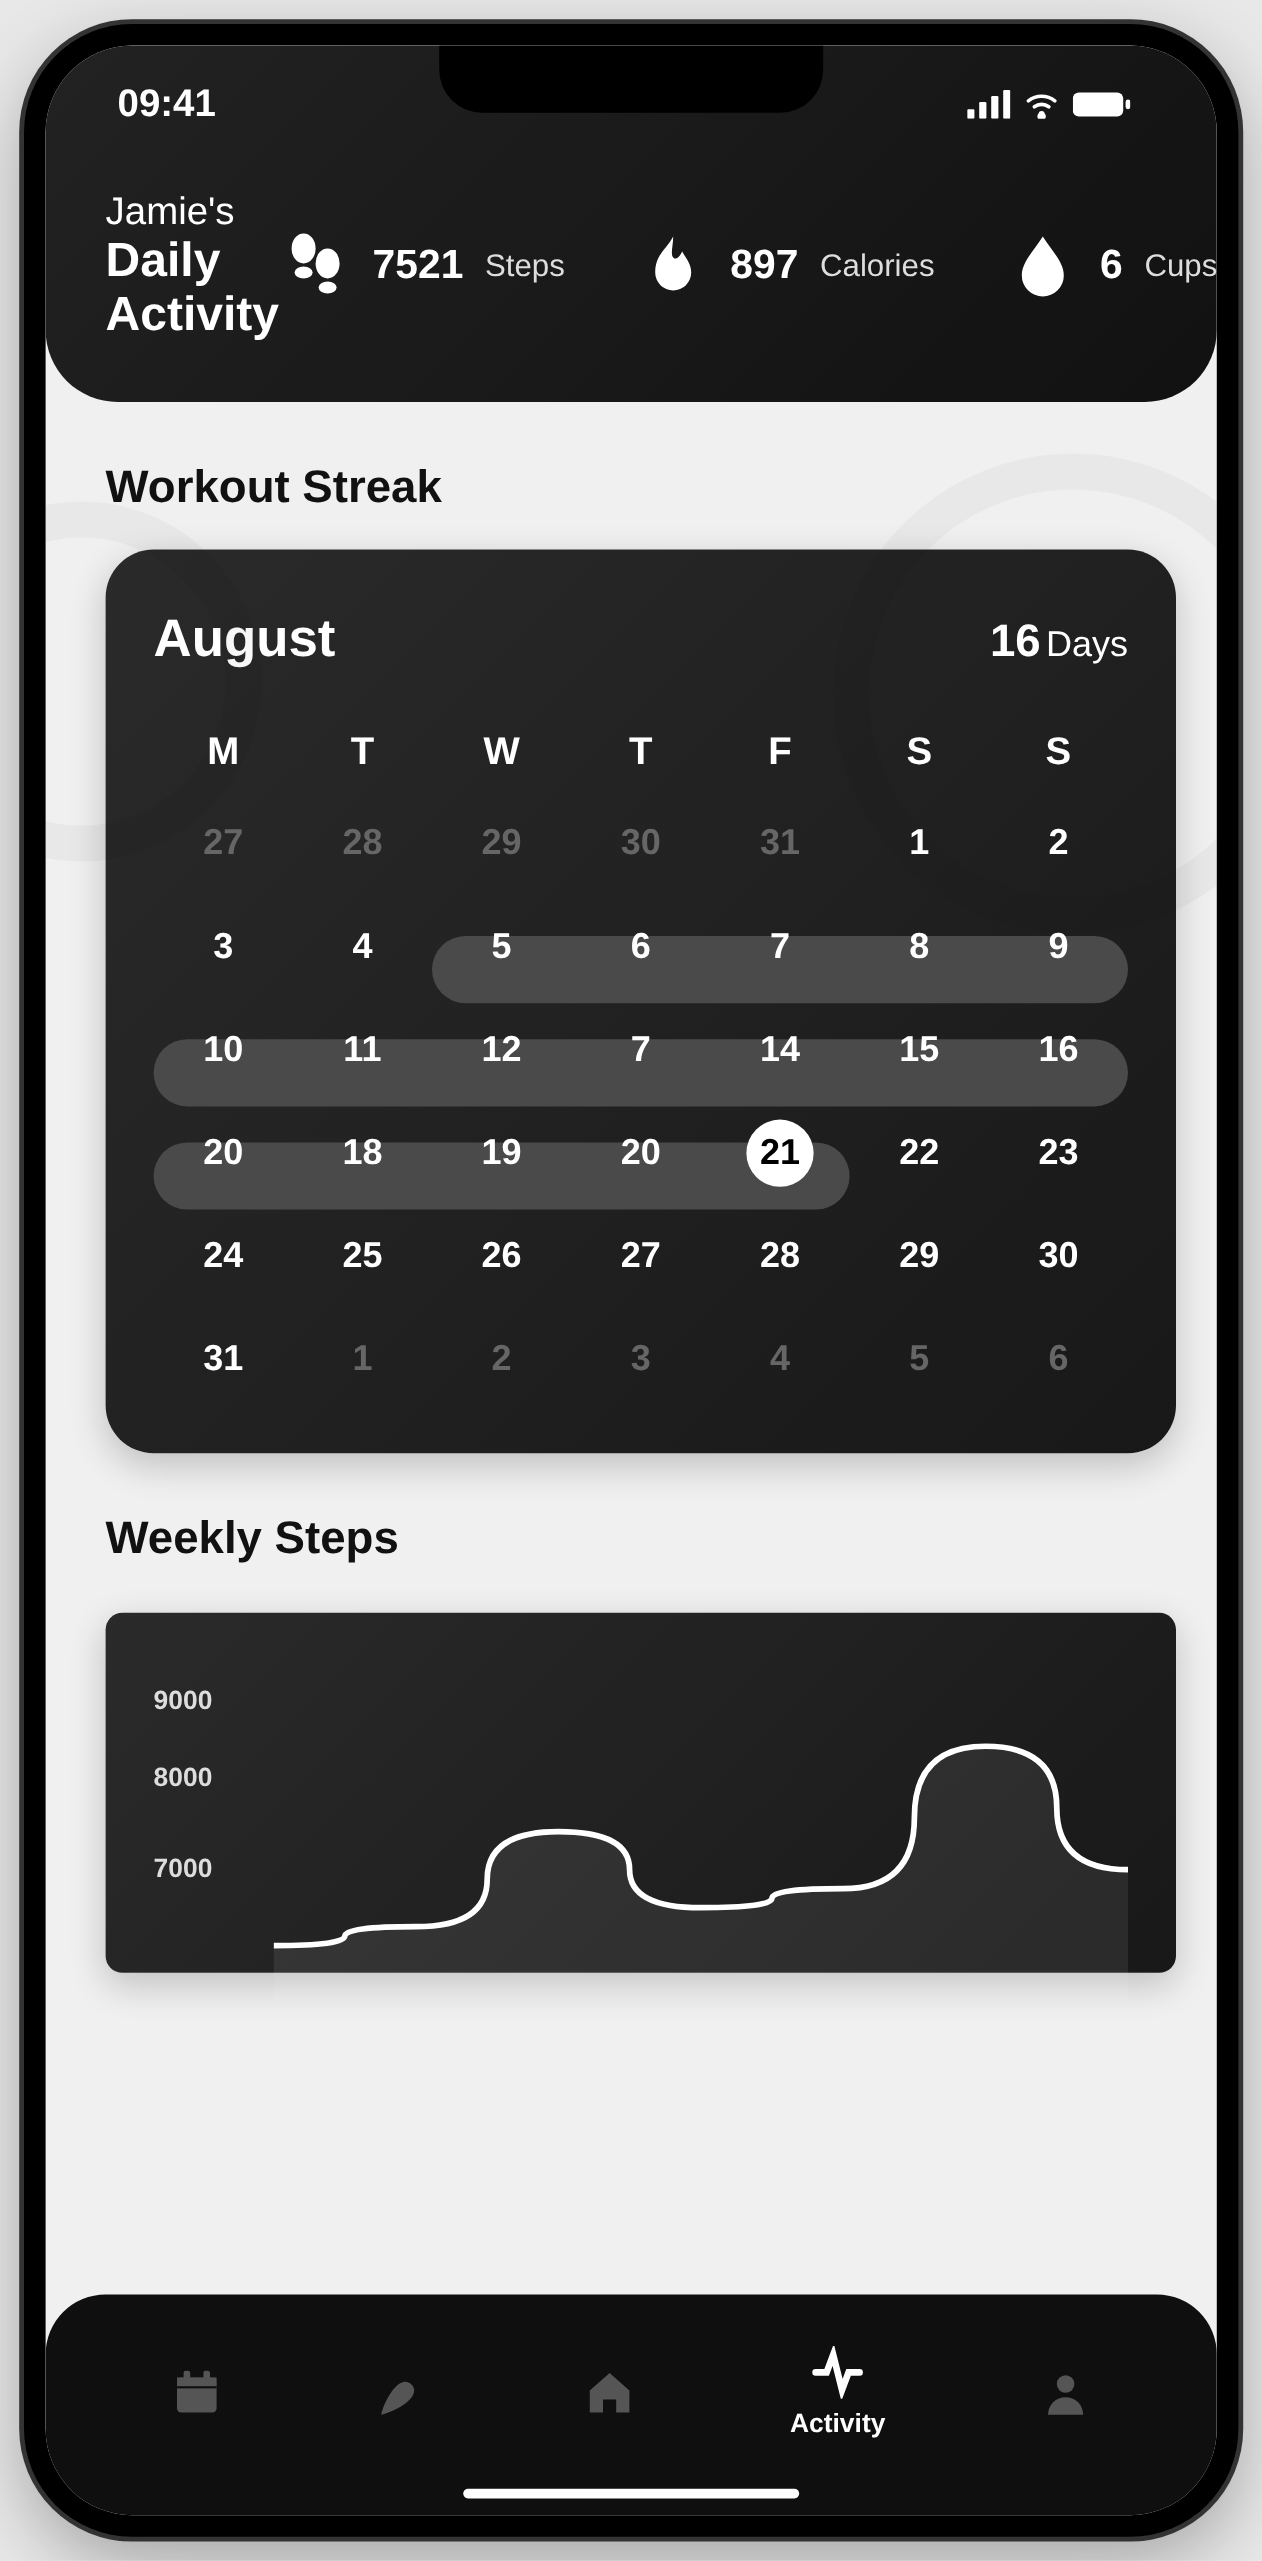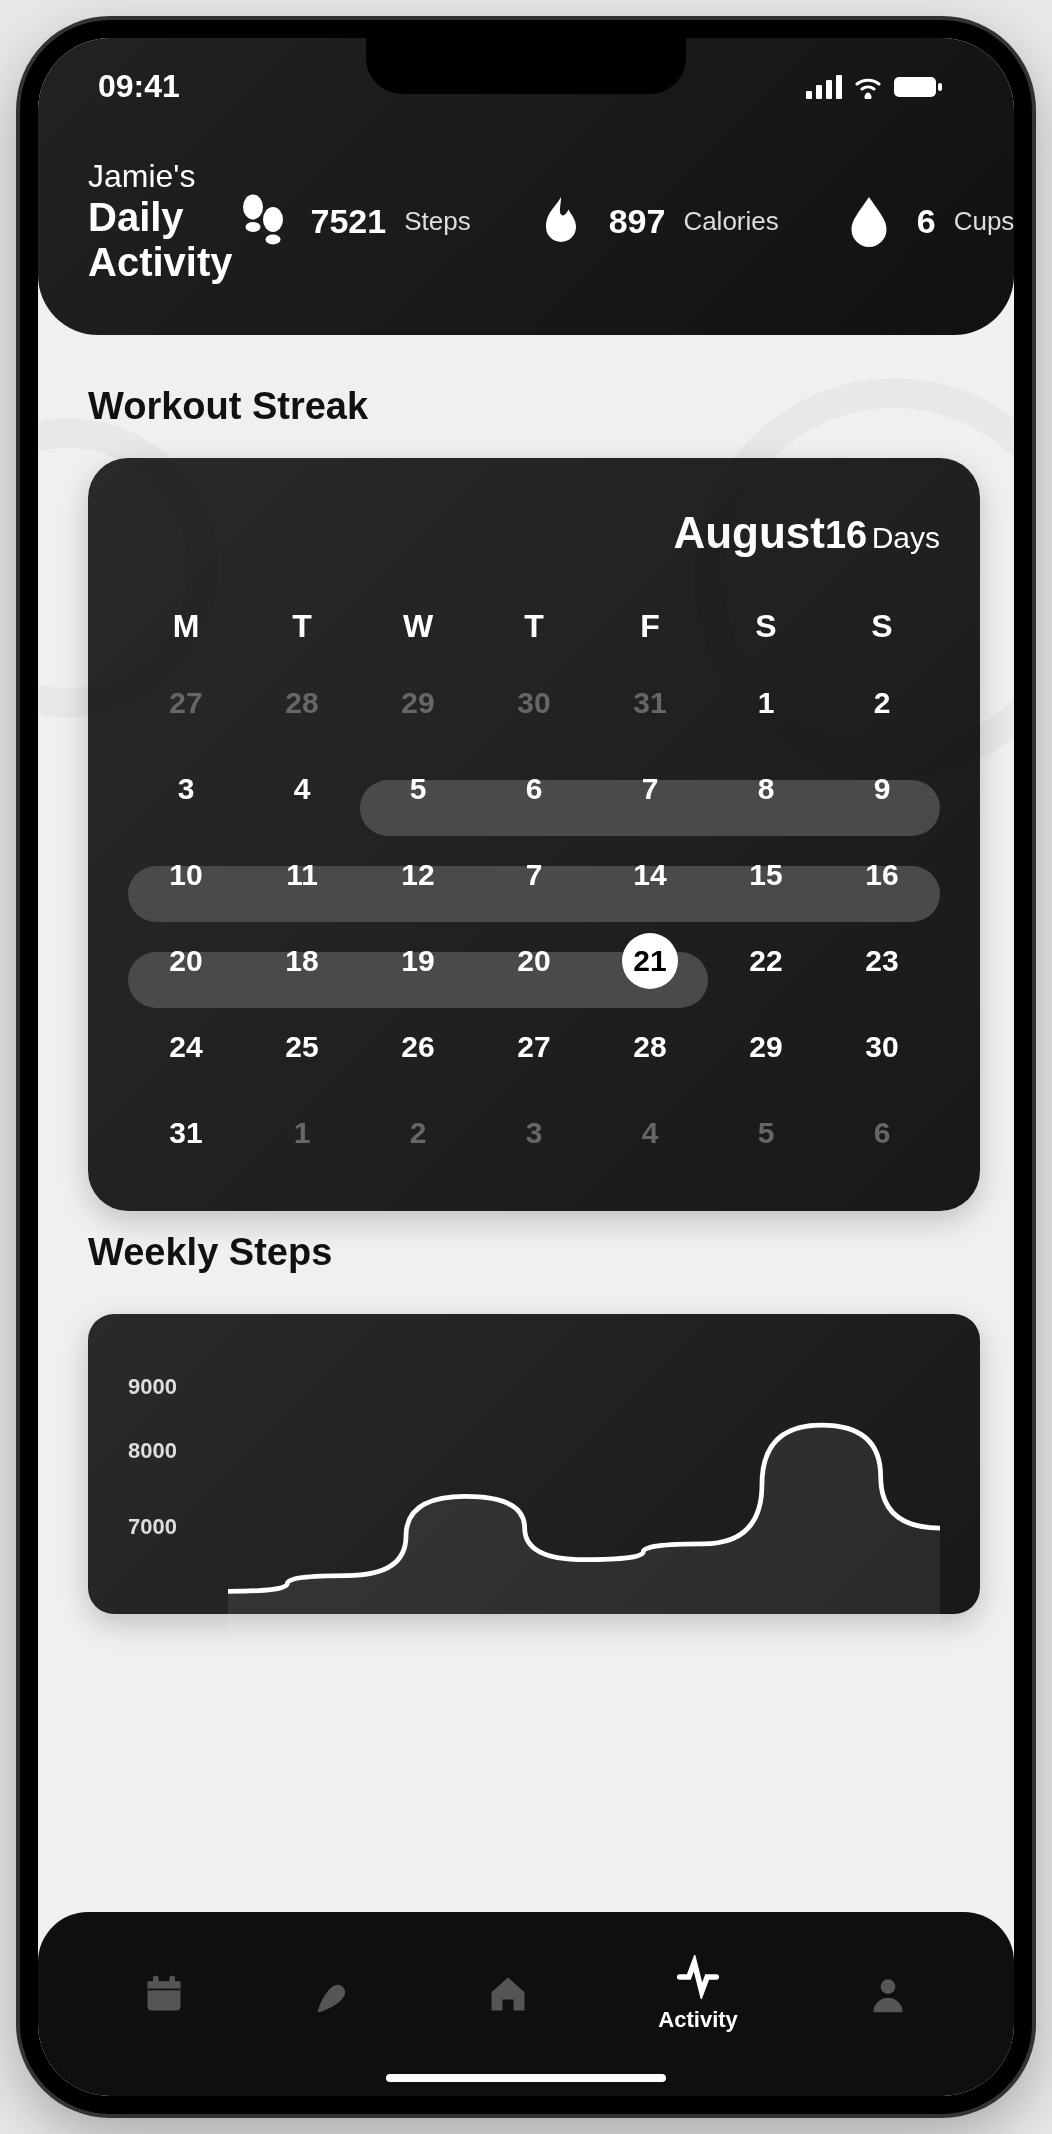--- a/index.html
+++ b/index.html
@@ -84,21 +84,21 @@
 .section-title { font-size: 38px; font-weight: 800; margin-bottom: 30px; color: #111; }
 .calendar-card {
   background: linear-gradient(135deg, #2a2a2a 0%, #181818 100%);
   border-radius: 40px;
   padding: 50px 40px;
   color: #fff;
   box-shadow: 0 10px 30px rgba(0,0,0,0.2);
 }
 .calendar-header {
   display: flex;
-  justify-content: flex-end;
+  justify-content: space-between;
   align-items: baseline;
   margin-bottom: 50px;
 }
 .calendar-month { font-size: 44px; font-weight: 800; }
 .streak-count { font-size: 38px; font-weight: 800; }
 .streak-unit { font-size: 30px; font-weight: 500; }
 .calendar-grid {
   display: grid;
   grid-template-columns: repeat(7, 1fr);
   row-gap: 30px;
@@ -126,21 +126,21 @@
 }
 .streak-bar {
   position: absolute;
   background: #4a4a4a;
   height: 56px;
   border-radius: 28px;
   z-index: 1;
 }
 .chart-card {
   background: linear-gradient(135deg, #2a2a2a 0%, #181818 100%);
-  border-radius: 26px;
+  border-radius: 14px;
   padding: 40px 40px 20px 40px;
   color: #fff;
   box-shadow: 0 10px 30px rgba(0,0,0,0.2);
   margin-top: 40px;
 }
 .chart-area {
   position: relative;
   height: 240px;
 }
 .y-tick {
@@ -318,21 +318,21 @@
             <div class="day-cell">31</div>
             <div class="day-cell muted">1</div>
             <div class="day-cell muted">2</div>
             <div class="day-cell muted">3</div>
             <div class="day-cell muted">4</div>
             <div class="day-cell muted">5</div>
             <div class="day-cell muted">6</div>
           </div>
       </div>
 
-      <div class="section-title" style="margin-top:20px">Weekly Steps</div>
+      <div class="section-title" style="margin-top:50px">Weekly Steps</div>
       <div class="chart-card">
         <div class="chart-area" id="chart-area">
             <div class="y-tick" style="top: 20px;">9000</div>
             <div class="y-tick" style="top: 84px;">8000</div>
             <div class="y-tick" style="top: 160px;">7000</div>
             <svg class="chart-svg" viewBox="0 0 600 240" preserveAspectRatio="none">
               <path d="M 0 200 Q 50 200 50 193.33333333333334 Q 50 186.66666666666669 100 186.66666666666669 Q 150 186.66666666666669 150 153.33333333333334 Q 150 120 200 120 Q 250 120 250 146.66666666666669 Q 250 173.33333333333334 300 173.33333333333334 Q 350 173.33333333333334 350 166.66666666666669 Q 350 160 400 160 Q 450 160 450 110 Q 450 60 500 60 Q 550 60 550 103.33333333333334 Q 550 146.66666666666669 600 146.66666666666669 L 600 240 L 0 240 Z" fill="rgba(255,255,255,0.08)"></path>
               <path d="M 0 200 Q 50 200 50 193.33333333333334 Q 50 186.66666666666669 100 186.66666666666669 Q 150 186.66666666666669 150 153.33333333333334 Q 150 120 200 120 Q 250 120 250 146.66666666666669 Q 250 173.33333333333334 300 173.33333333333334 Q 350 173.33333333333334 350 166.66666666666669 Q 350 160 400 160 Q 450 160 450 110 Q 450 60 500 60 Q 550 60 550 103.33333333333334 Q 550 146.66666666666669 600 146.66666666666669" stroke="#fff" stroke-width="4" fill="none"></path>
             </svg>
           </div>

